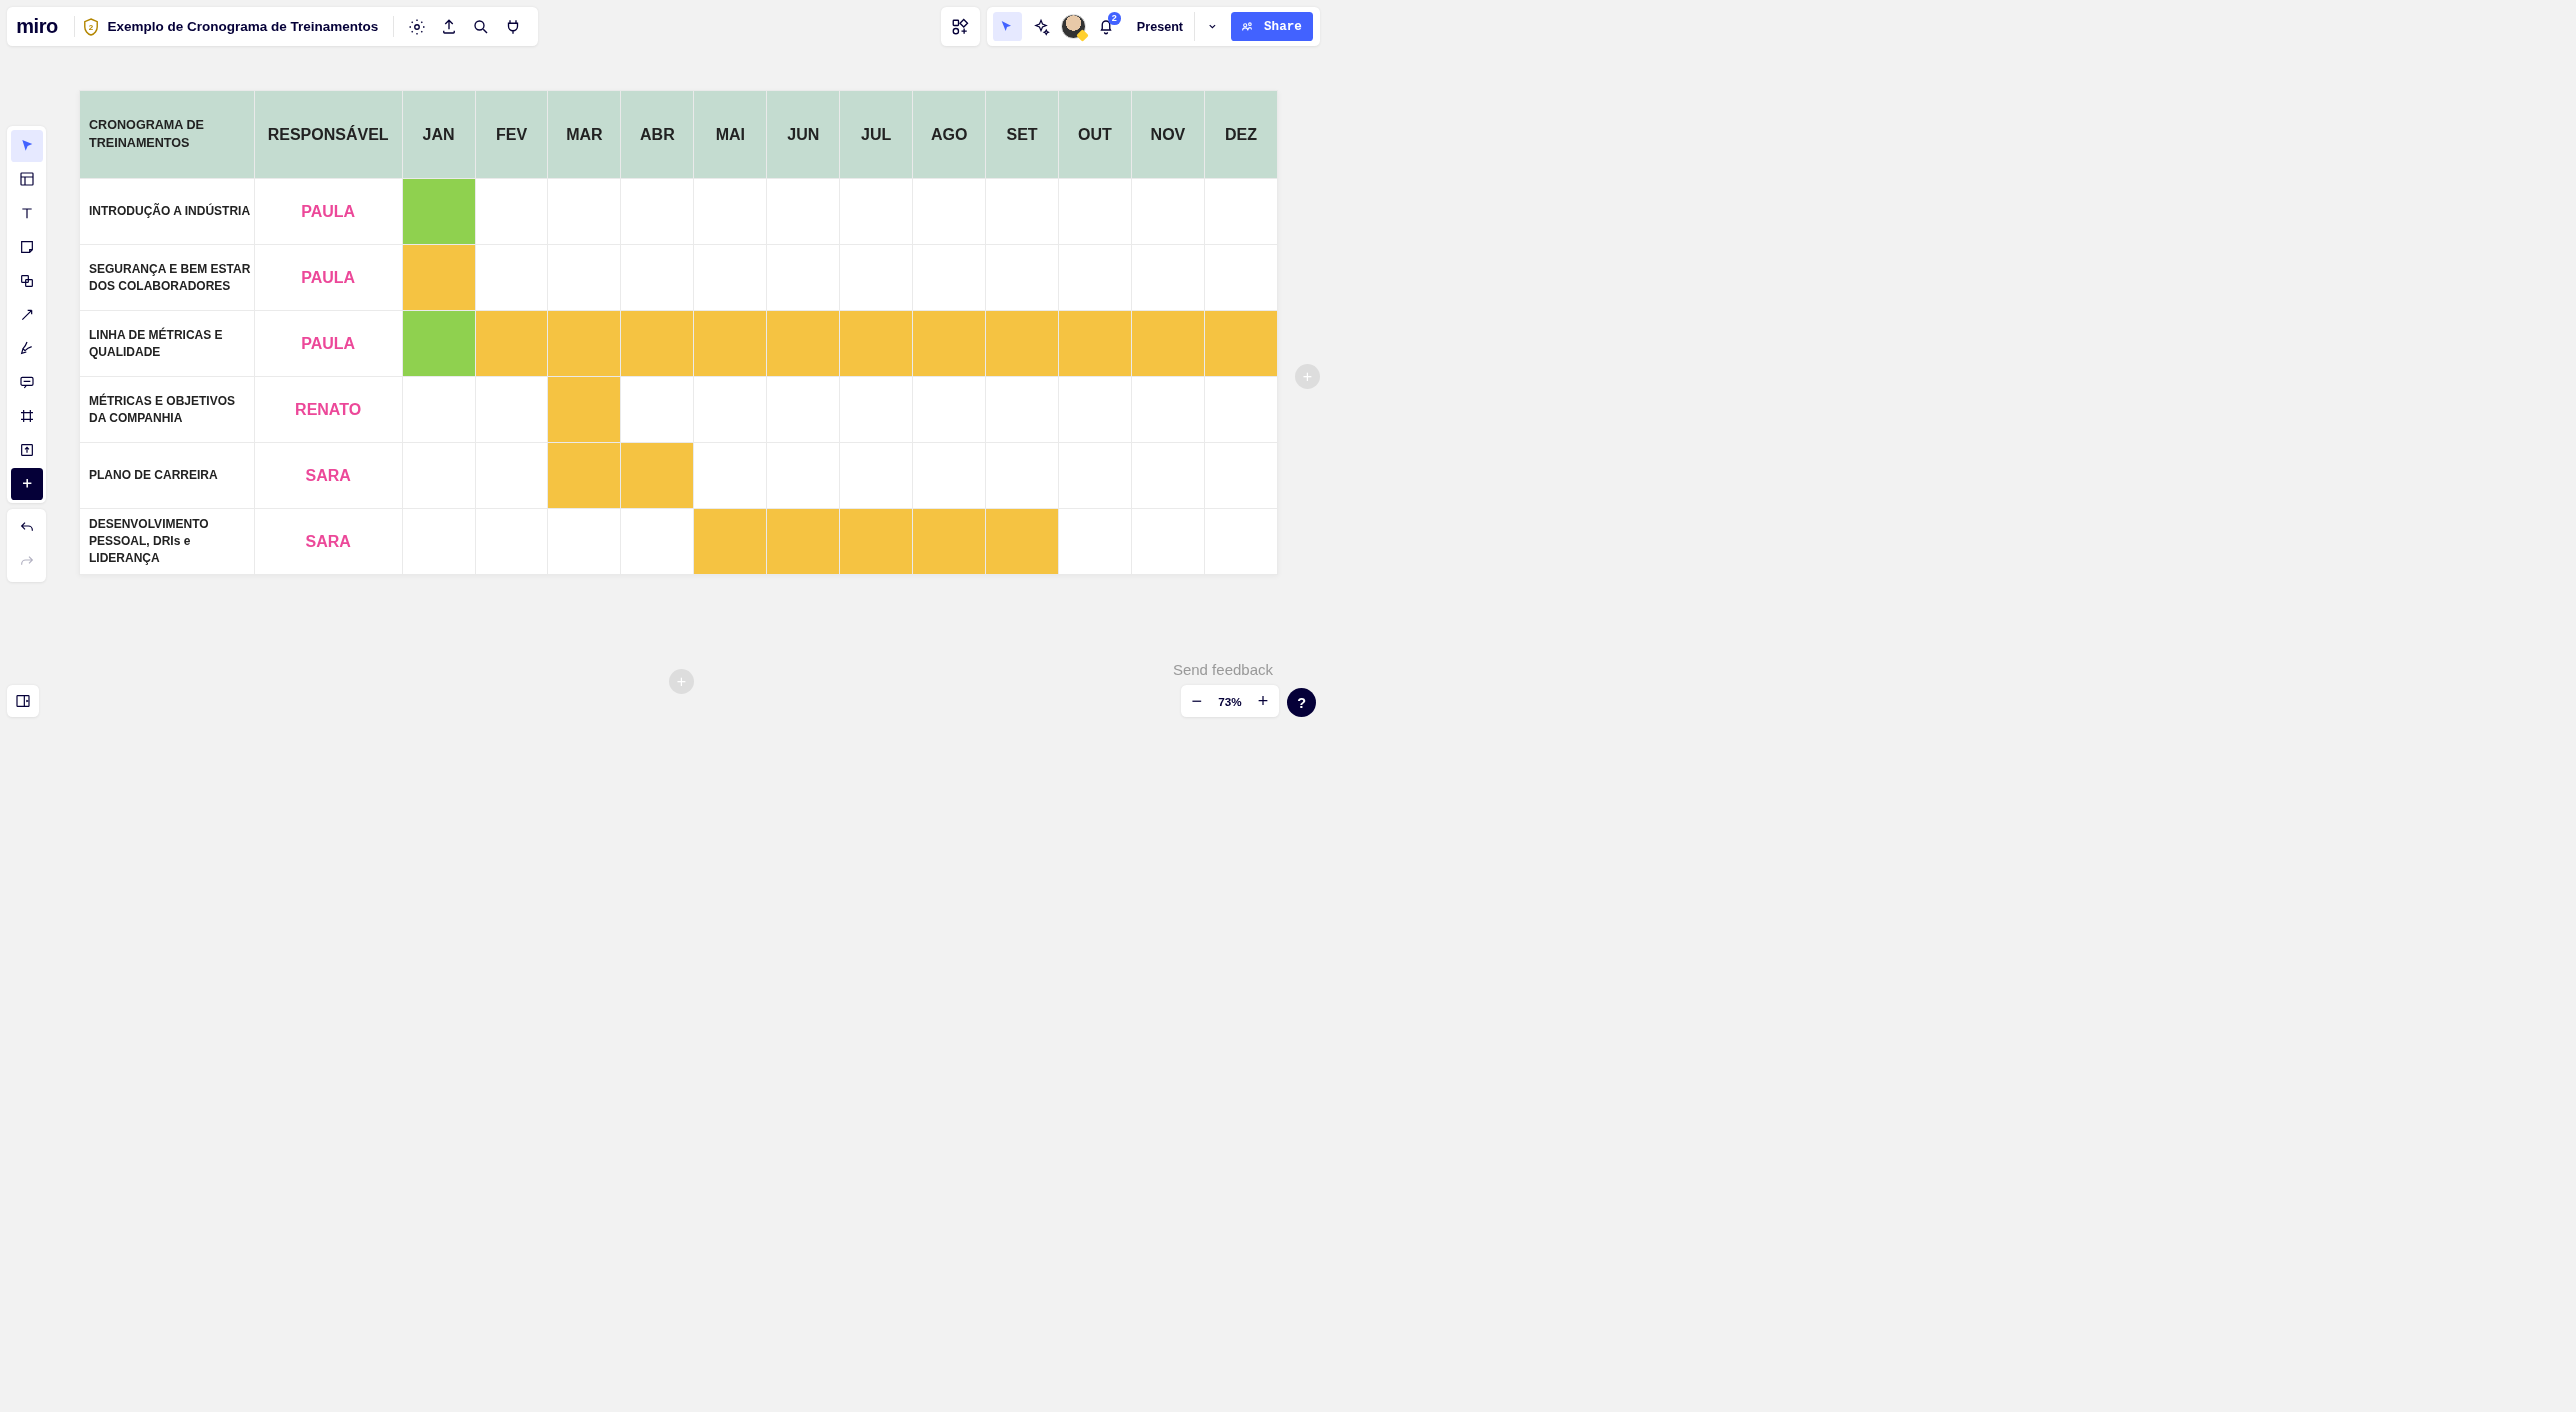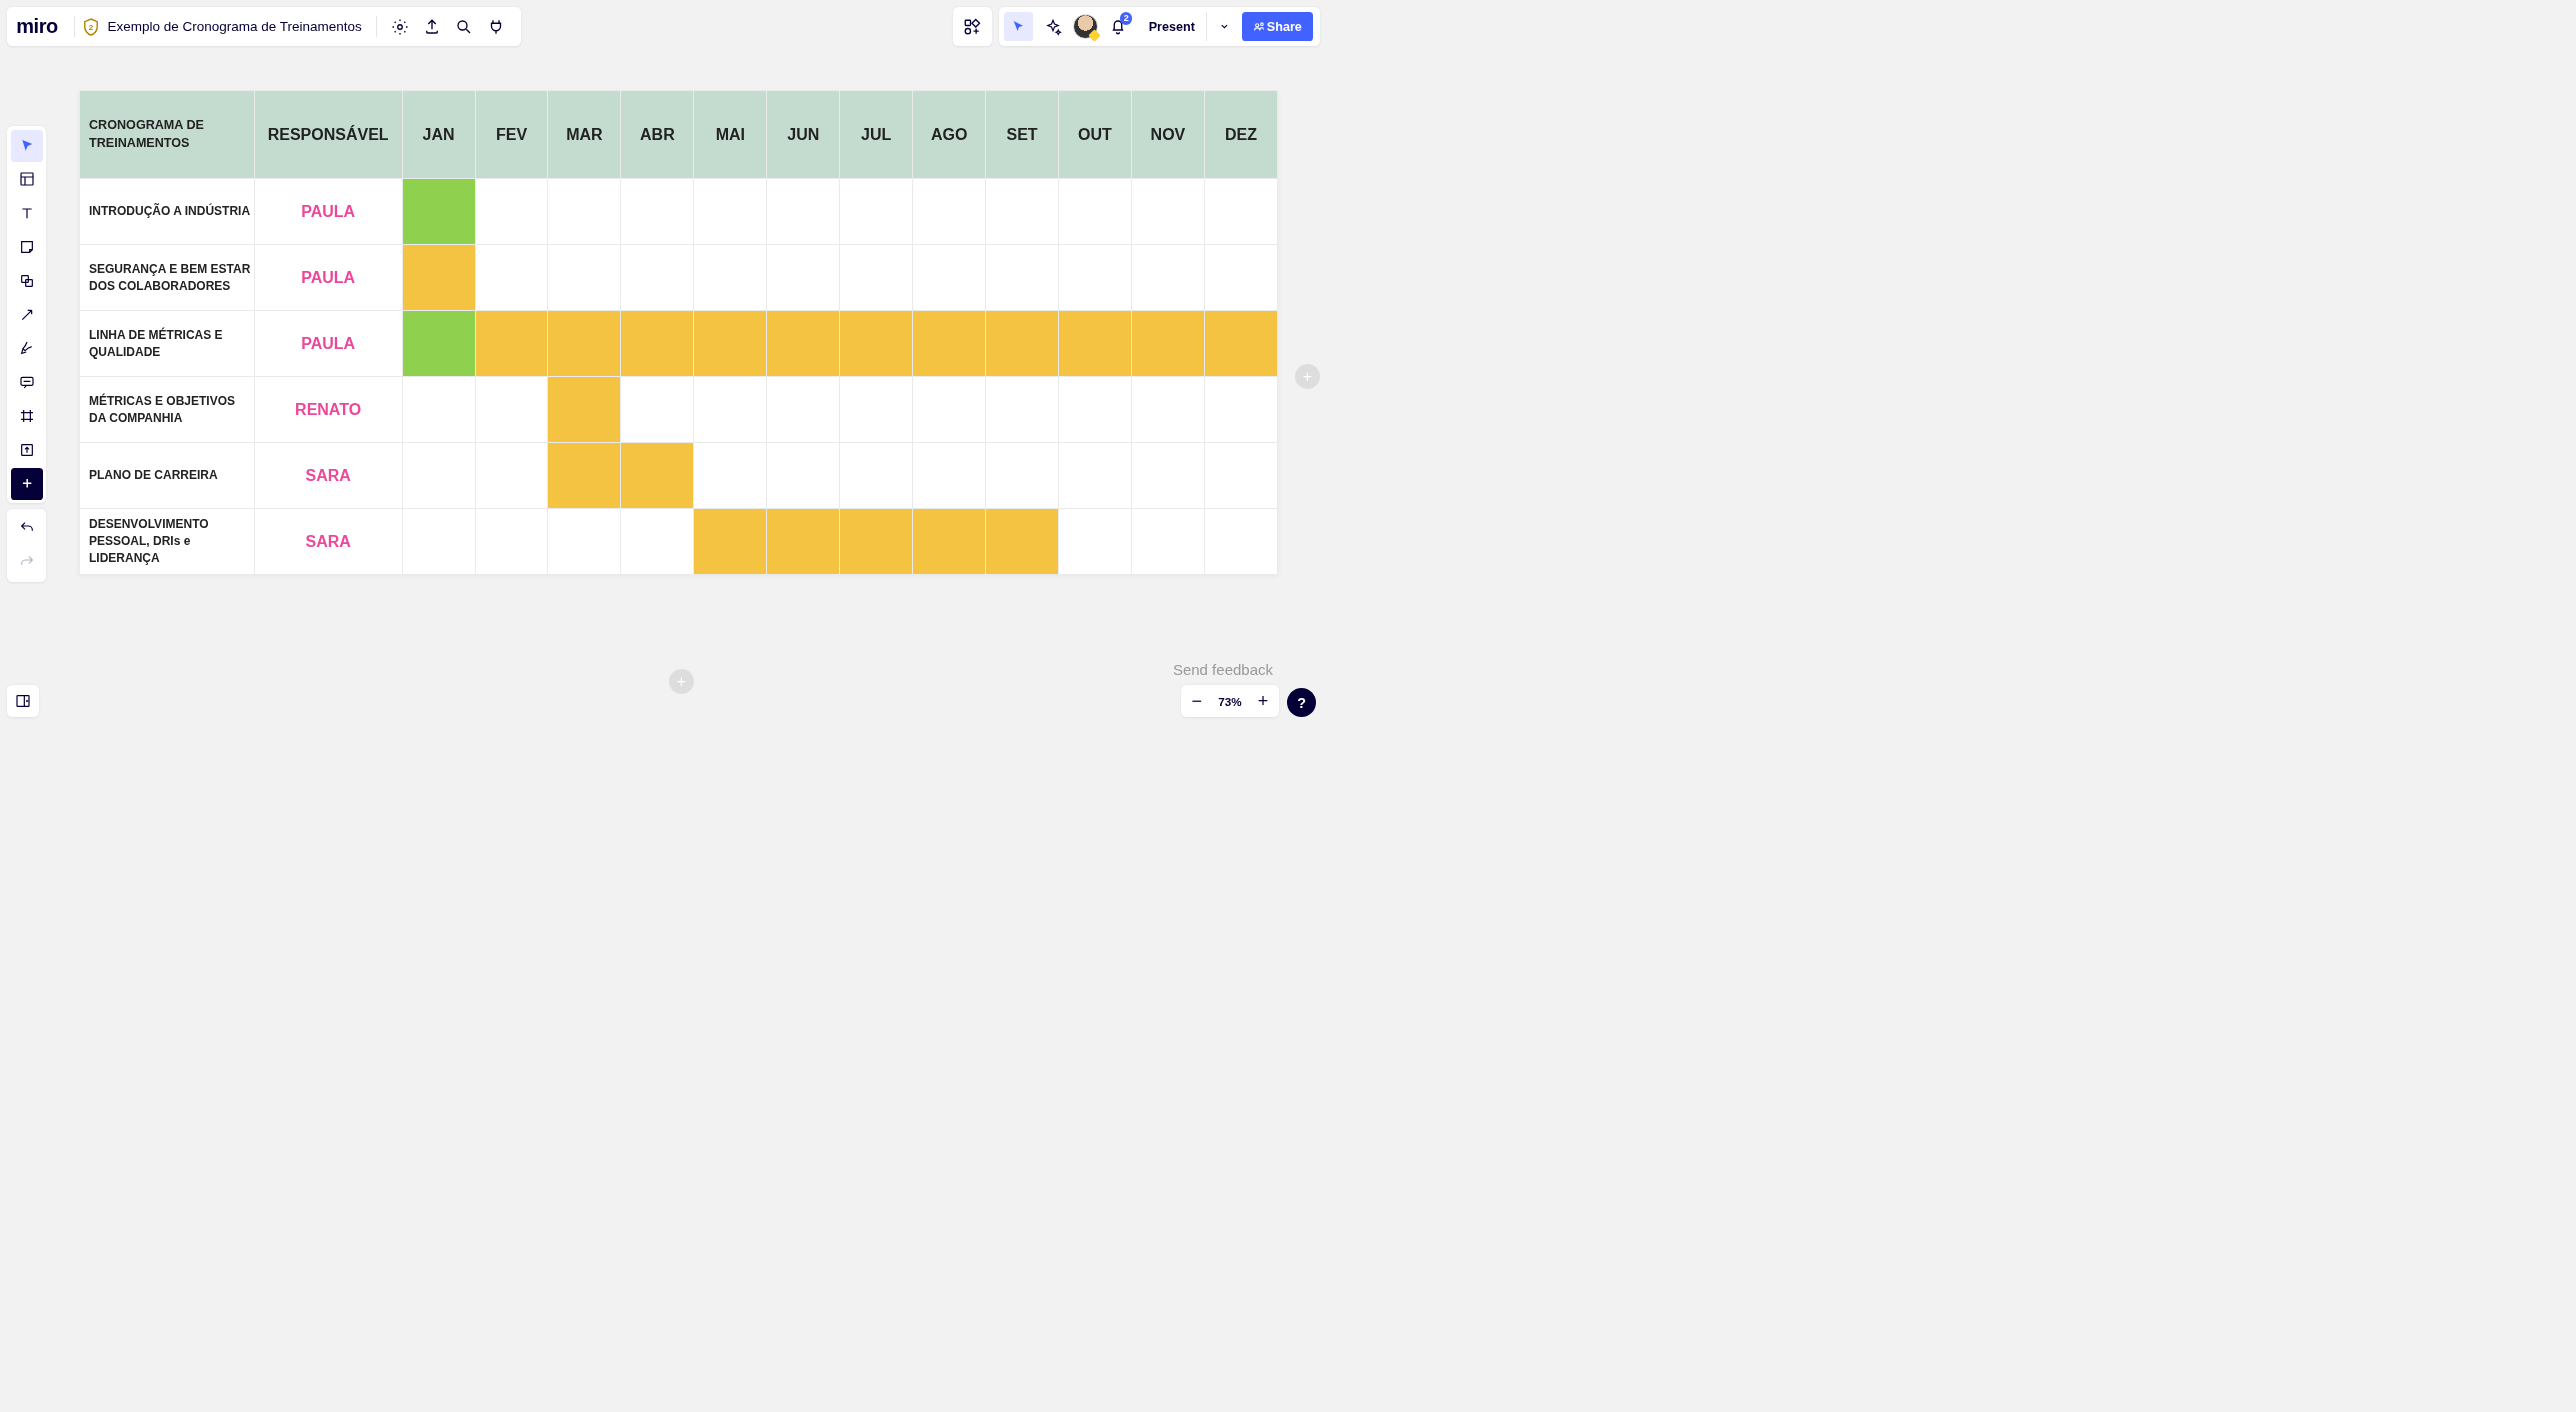--- a/index.html
+++ b/index.html
@@ -43,21 +43,21 @@
   margin: 0 7.2px;
 }
 .shield-icon {
   width: 18px; height: 18px;
   display: flex; align-items: center; justify-content: center;
   color: #b38600;
 }
 .board-title {
   font-size: 13.5px;
   color: #050038;
-  font-weight: 400;
+  font-weight: 700;
   padding: 0 7.2px;
 }
 .top-icon-btn {
   width: 32px; height: 32px;
   display: flex; align-items: center; justify-content: center;
   border-radius: 3.6px;
   cursor: pointer;
   color: #050038;
 }
 
@@ -149,23 +149,24 @@
   cursor: pointer;
 }
 .share-btn {
   height: 29px;
   padding: 0 10.8px;
   background: #4262ff;
   color: #fff;
   font-size: 12.6px;
   font-weight: 600;
   border-radius: 3.6px;
-  display: flex; align-items: center; gap: 1px;
+  display: flex; align-items: center; gap: 10px;
   cursor: pointer;
   margin-right: 1.8px;
+  font-family: Liberation Mono, monospace;
 }
 
 
 .left-toolbar {
   position: absolute;
   left: 7.2px;
   top: 126px;
   width: 39px;
   display: flex;
   flex-direction: column;

